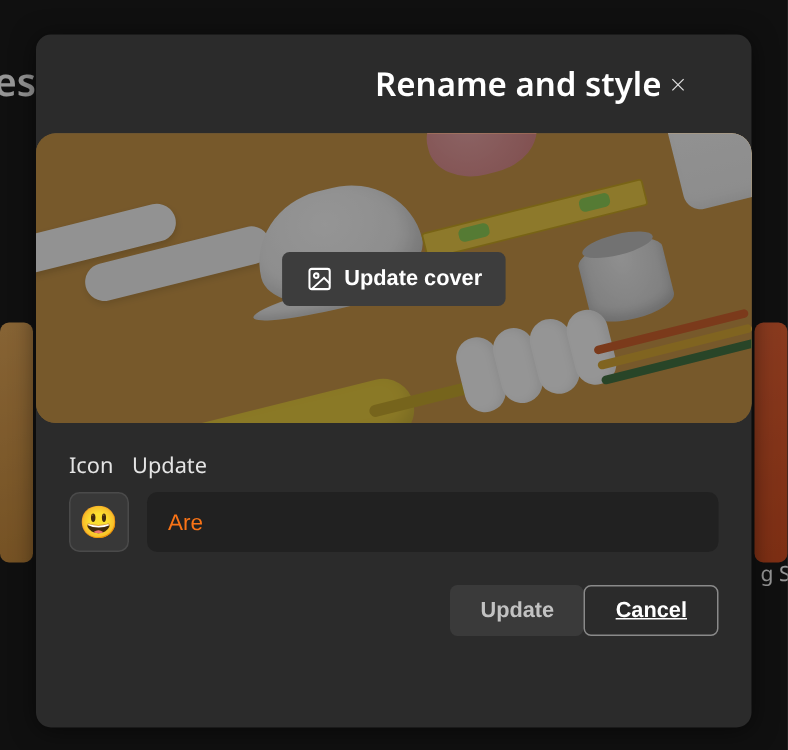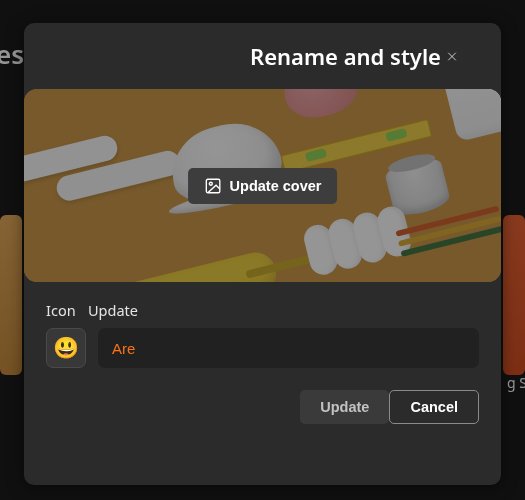--- a/index.html
+++ b/index.html
@@ -263,20 +263,21 @@
     }
     .btn-update {
       background: #3a3a3a;
       color: #c2c2c2;
       border: none;
     }
     .btn-cancel {
       background: transparent;
       color: #fff;
       border: 1px solid #8a8a8a;
+      text-decoration: underline;
     }
   </style>
 </head>
 <body>
 
 <div class="bg-text">es</div>
 <div class="bg-card"></div>
 <div class="bg-card2"></div>
 <div class="bg-label">g S</div>
 <div class="overlay"></div>

